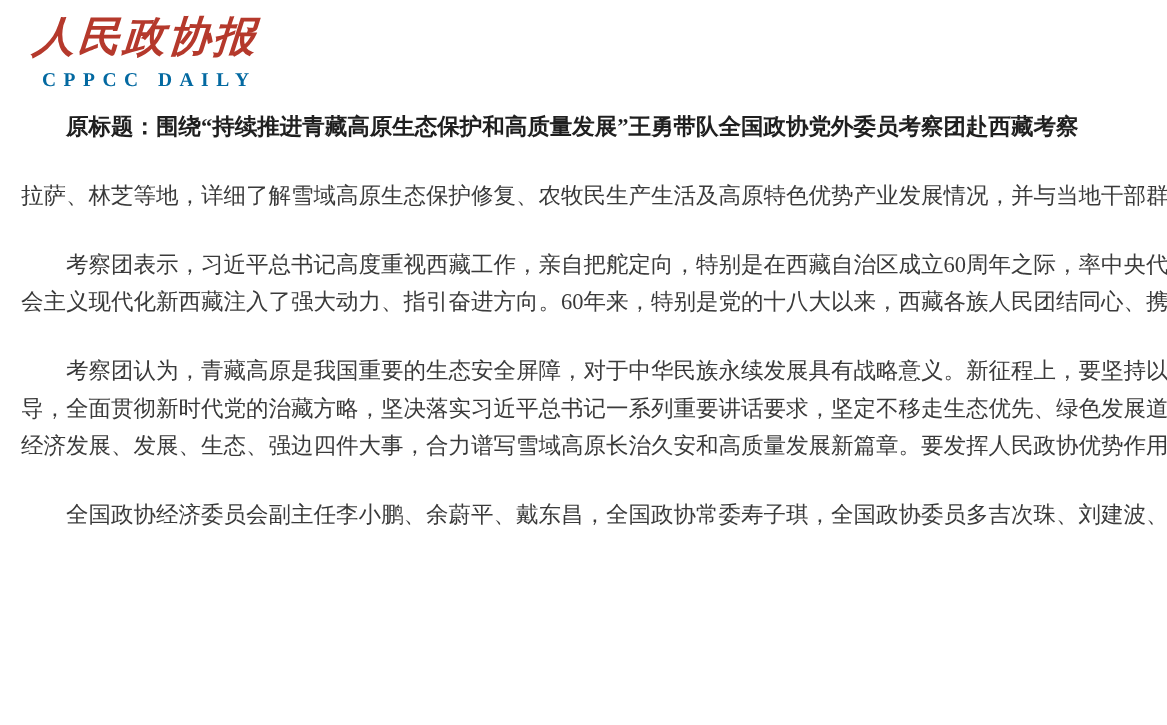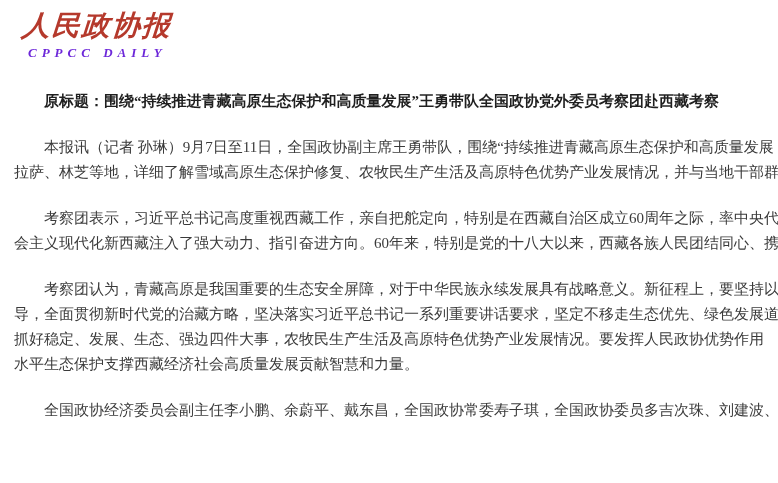--- a/index.html
+++ b/index.html
@@ -16,31 +16,30 @@
     color: #b5392c;
     font-size: 28px;
     line-height: 32px;
     font-weight: bold;
     font-style: italic;
     letter-spacing: 2px;
     display: inline-block;
     transform: skewX(-4deg);
   }
   .logo-en {
-    color: #6d28d9;
+    color: #0369a1;
     font-size: 13px;
     line-height: 16px;
     font-weight: bold;
     letter-spacing: 5px;
     margin-top: 3px;
     padding-left: 6px;
-    font-style: italic;
   }
   .article {
-    margin: 28px 0 0 14px;
+    margin: 12px 0 0 14px;
     color: #3a3a3a;
     font-size: 15px;
     line-height: 25px;
   }
   .title {
     font-size: 15px;
     line-height: 25px;
     font-weight: bold;
     color: #1f1f1f;
     text-indent: 2em;
@@ -60,34 +59,32 @@
   <div class="logo">
     <div class="logo-cn">人民政协报</div>
     <div class="logo-en">CPPCC DAILY</div>
   </div>
 
   <div class="article">
 
     <div class="title">原标题：围绕“持续推进青藏高原生态保护和高质量发展”王勇带队全国政协党外委员考察团赴西藏考察</div>
 
     <div class="para">
-      <div class="line indent">本报讯（记者 孙琳）9月7日至11日，全国政协副主席王勇带队，围绕“持续推进青藏高原生态保护和高质量发展</div>
       <div class="line">拉萨、林芝等地，详细了解雪域高原生态保护修复、农牧民生产生活及高原特色优势产业发展情况，并与当地干部群众</div>
     </div>
 
     <div class="para">
       <div class="line indent">考察团表示，习近平总书记高度重视西藏工作，亲自把舵定向，特别是在西藏自治区成立60周年之际，率中央代表</div>
       <div class="line">会主义现代化新西藏注入了强大动力、指引奋进方向。60年来，特别是党的十八大以来，西藏各族人民团结同心、携手</div>
     </div>
 
     <div class="para">
       <div class="line indent">考察团认为，青藏高原是我国重要的生态安全屏障，对于中华民族永续发展具有战略意义。新征程上，要坚持以习</div>
       <div class="line">导，全面贯彻新时代党的治藏方略，坚决落实习近平总书记一系列重要讲话要求，坚定不移走生态优先、绿色发展道路</div>
-      <div class="line">抓好稳定、发展、生态、强边四件大事，农牧民生产生活及高原特色优势产业发展情况。要发挥人民政协优势作用</div>
-      <div class="line">水平生态保护支撑西藏经济社会高质量发展贡献智慧和力量。</div>
+      <div class="line">经济发展、发展、生态、强边四件大事，合力谱写雪域高原长治久安和高质量发展新篇章。要发挥人民政协优势作用</div>
     </div>
 
     <div class="para">
       <div class="line indent">全国政协经济委员会副主任李小鹏、余蔚平、戴东昌，全国政协常委寿子琪，全国政协委员多吉次珠、刘建波、赵</div>
     </div>
 
   </div>
 </div>
 
 </body></html>

